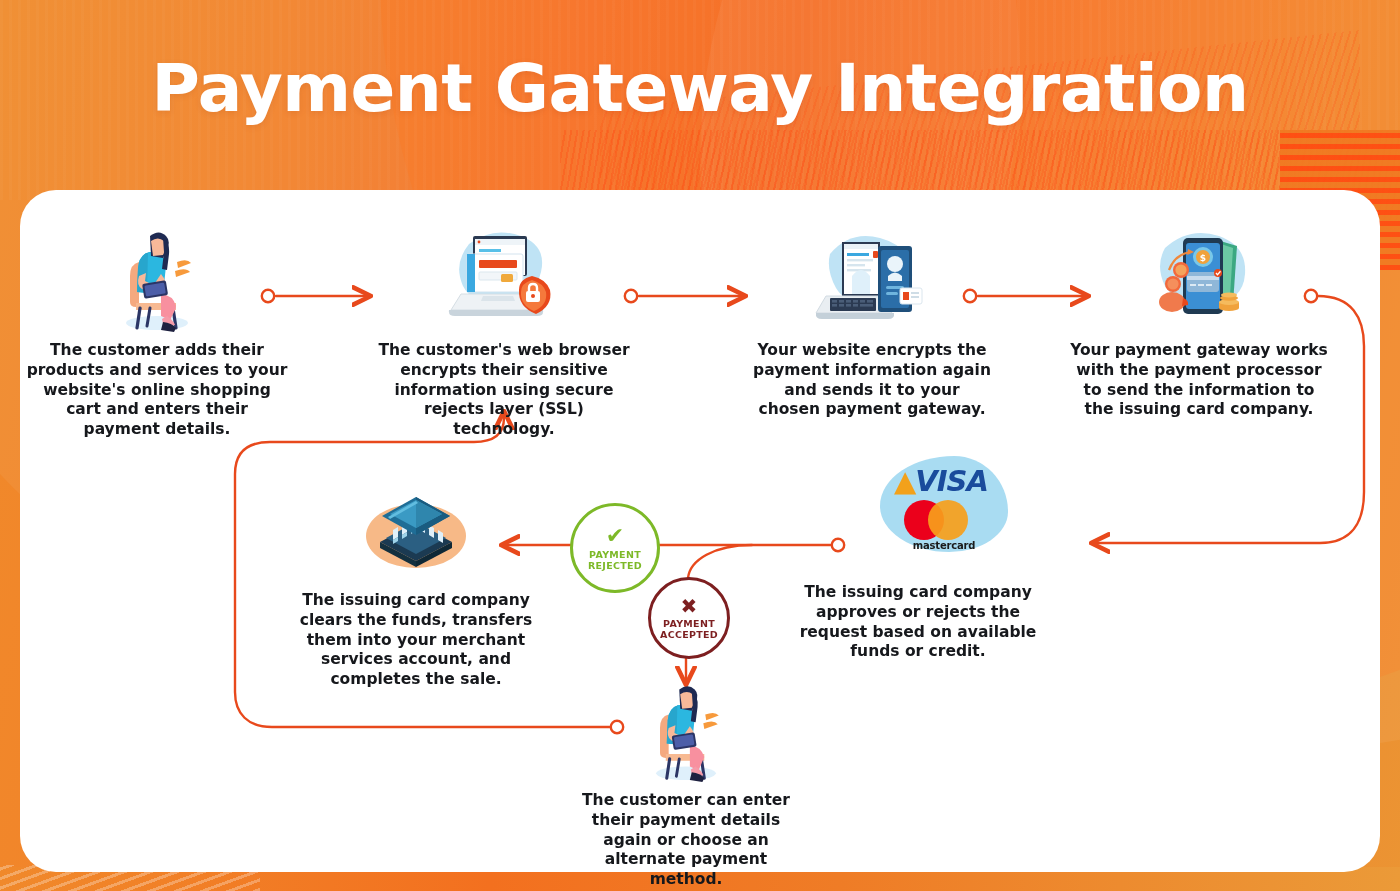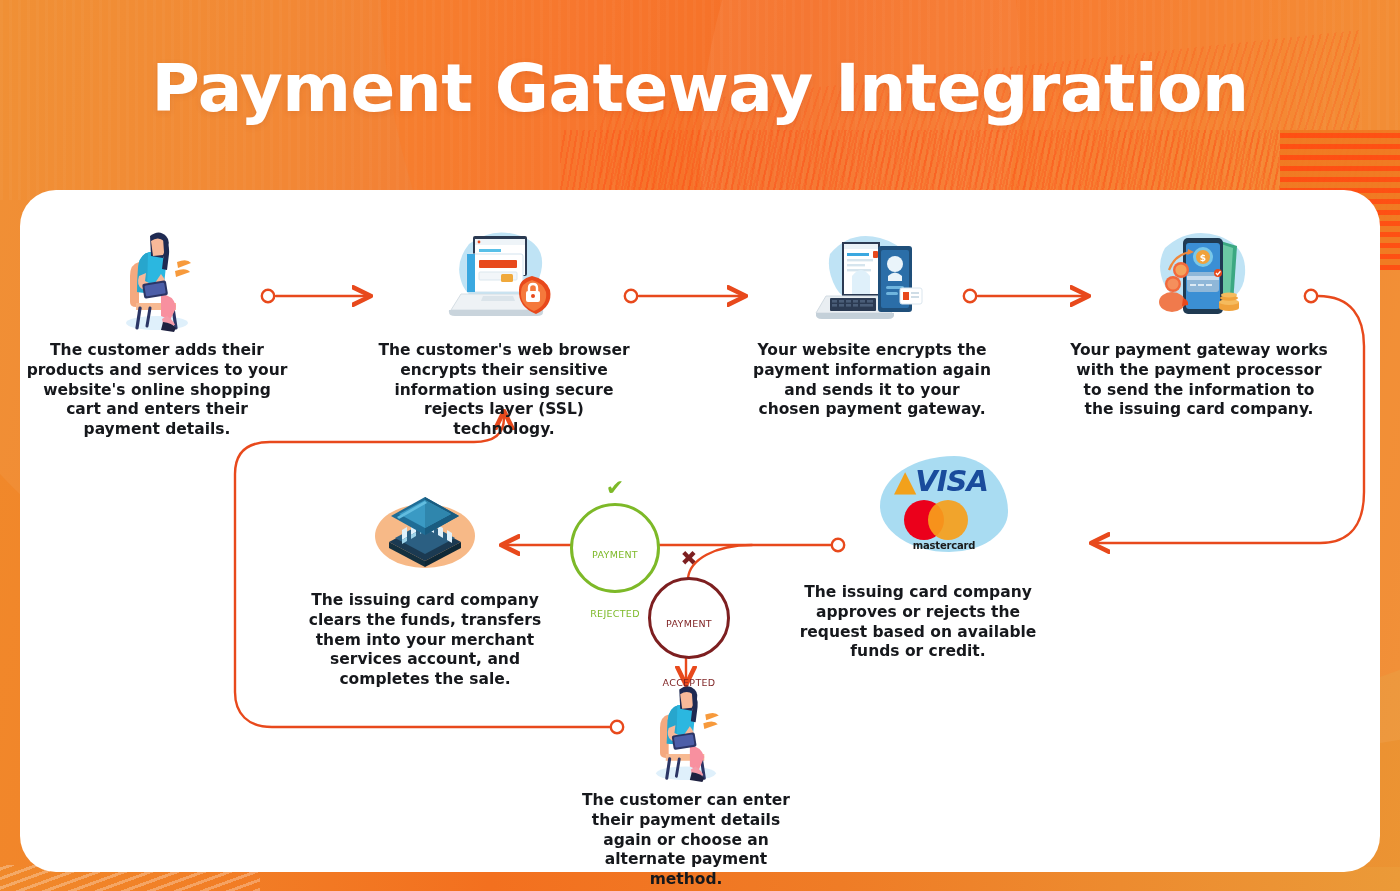--- a/index.html
+++ b/index.html
@@ -78,31 +78,31 @@
   .step{position:absolute;text-align:center;}
   .step .art{height:110px;display:flex;align-items:flex-end;justify-content:center;}
   .step .cap{
     margin-top:9px;color:#16181c;font-size:15.5px;font-weight:bold;line-height:1.28;
     font-family:"DejaVu Sans","Liberation Sans",sans-serif;
   }
   .s1{left:26px;top:222px;width:262px;}
   .s2{left:378px;top:222px;width:252px;}
   .s3{left:752px;top:222px;width:240px;}
   .s4{left:1068px;top:222px;width:262px;}
-  .s5{left:299px;top:472px;width:252px;}
+  .s5{left:290px;top:472px;width:252px;}
   .s6{left:798px;top:456px;width:240px;}
   .s7{left:570px;top:672px;width:232px;}
 
   
   .badge{
     position:absolute;border-radius:50%;background:#fff;
     display:flex;flex-direction:column;align-items:center;justify-content:center;
     font-family:"DejaVu Sans","Liberation Sans",sans-serif;
   }
-  .badge .lbl{font-size:9.5px;font-weight:normal;line-height:1.15;letter-spacing:.3px;margin-top:48px;}
+  .badge .lbl{font-size:9.5px;font-weight:bold;line-height:1.15;letter-spacing:.3px;}
   .badge-accepted{
     left:570px;top:503px;width:84px;height:84px;border:3px solid #7db928;color:#7db928;
   }
   .badge-rejected{
     left:648px;top:577px;width:76px;height:76px;border:3px solid #7d1f20;color:#7d1f20;
   }
   .badge .mark{line-height:1;margin-bottom:3px;}
 
   
   .logos{position:absolute;left:880px;top:452px;width:128px;height:108px;}

